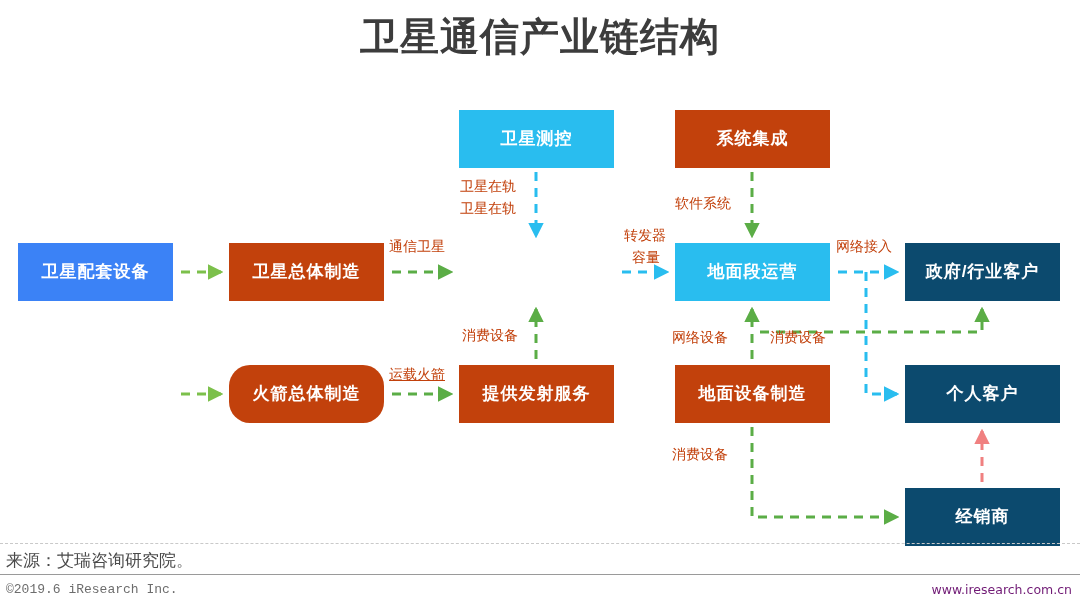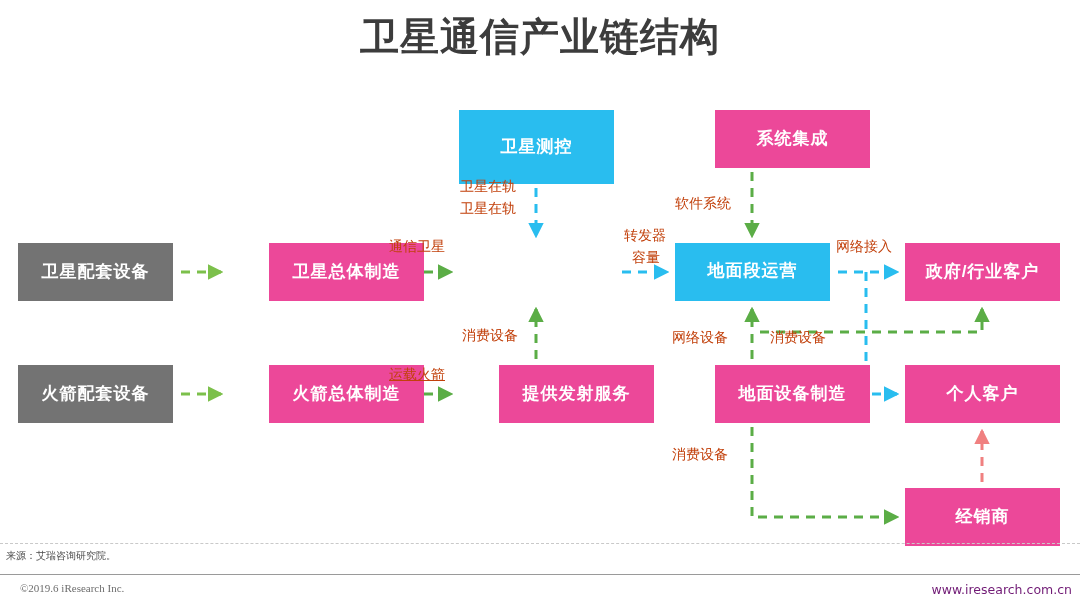--- a/index.html
+++ b/index.html
@@ -18,47 +18,47 @@
 
   
   #links{position:absolute;left:0;top:0;width:1080px;height:608px;}
 
   
   .node{
     position:absolute;display:flex;align-items:center;justify-content:center;
     color:#ffffff;font-weight:bold;font-size:17px;letter-spacing:1px;
     text-align:center;line-height:1.2;
   }
-  .node.green-light{background:#737373;}
-  .node.green-dark{background:#ec4899;margin-left:40px;}
+  .node.green-light{background:#3b82f6;}
+  .node.green-dark{background:#c2410c;}
   .node.blue{background:#29BDEF;}
-  .node.pink{background:#ec4899;}
+  .node.pink{background:#0c4a6e;}
 
   
   .edge-label{
     position:absolute;color:#c2410c;font-size:14px;line-height:1.25;
     white-space:nowrap;font-family:"DejaVu Sans","Liberation Sans",sans-serif;
   }
 
   
   .source-rule-top{
     position:absolute;left:0;top:543px;width:1080px;height:0;
     border-top:1px dashed #c9c9c9;
   }
   .source-text{
-    position:absolute;left:6px;top:549px;font-size:10px;color:#4a4a4a;
+    position:absolute;left:6px;top:549px;font-size:17px;color:#4a4a4a;
     font-family:"DejaVu Sans","Liberation Sans",sans-serif;
   }
   .source-rule-bottom{
     position:absolute;left:0;top:574px;width:1080px;height:0;
     border-top:1px solid #9a9a9a;
   }
   .copyright{
-    position:absolute;left:20px;top:582px;font-size:11px;color:#6d6d6d;
-    font-family:Liberation Serif, serif;
+    position:absolute;left:6px;top:582px;font-size:13px;color:#6d6d6d;
+    font-family:Liberation Mono, monospace;
   }
   .website{
     position:absolute;right:8px;top:582px;font-size:12.5px;color:#701a75;
     font-family:"DejaVu Sans","Liberation Sans",sans-serif;
   }
 </style>
 </head>
 <body>
 
 <div id="canvas">
@@ -109,36 +109,33 @@
 
     <path d="M 982 482 L 982 431" stroke="#F08080" stroke-width="3" stroke-dasharray="9 7" fill="none" marker-end="url(#ah-pink)"></path>
   </svg>
 
   <div class="node green-light" style="left:18px;top:243px;width:155px;height:58px;">
     <span>卫星配套设备</span>
   </div>
   <div class="node green-dark" style="left:229px;top:243px;width:155px;height:58px;">
     <span>卫星总体制造</span>
   </div>
-  <div class="node blue" style="left:459px;top:110px;width:155px;height:74px;">
+  <div class="node blue" style="left:459px;top:110px;width:155px;height:58px;">
     <span>卫星测控</span>
   </div>
   <div class="node green-dark" style="left:675px;top:110px;width:155px;height:58px;">
     <span>系统集成</span>
   </div>
-  <div class="node blue" style="left:675px;top:243px;width:155px;height:58px;font-family:Liberation Mono, monospace;">
+  <div class="node blue" style="left:675px;top:243px;width:155px;height:58px;">
     <span>地面段运营</span>
   </div>
   <div class="node pink" style="left:905px;top:243px;width:155px;height:58px;">
     <span>政府/行业客户</span>
   </div>
-  <div class="node green-light" style="left:18px;top:365px;width:155px;height:58px;">
-    <span>火箭配套设备</span>
-  </div>
-  <div class="node green-dark" style="left:229px;top:365px;width:155px;height:58px;">
+  <div class="node green-dark" style="left:229px;top:365px;width:155px;height:58px;border-radius:21px;">
     <span>火箭总体制造</span>
   </div>
   <div class="node green-dark" style="left:459px;top:365px;width:155px;height:58px;">
     <span>提供发射服务</span>
   </div>
   <div class="node green-dark" style="left:675px;top:365px;width:155px;height:58px;">
     <span>地面设备制造</span>
   </div>
   <div class="node pink" style="left:905px;top:365px;width:155px;height:58px;">
     <span>个人客户</span>

